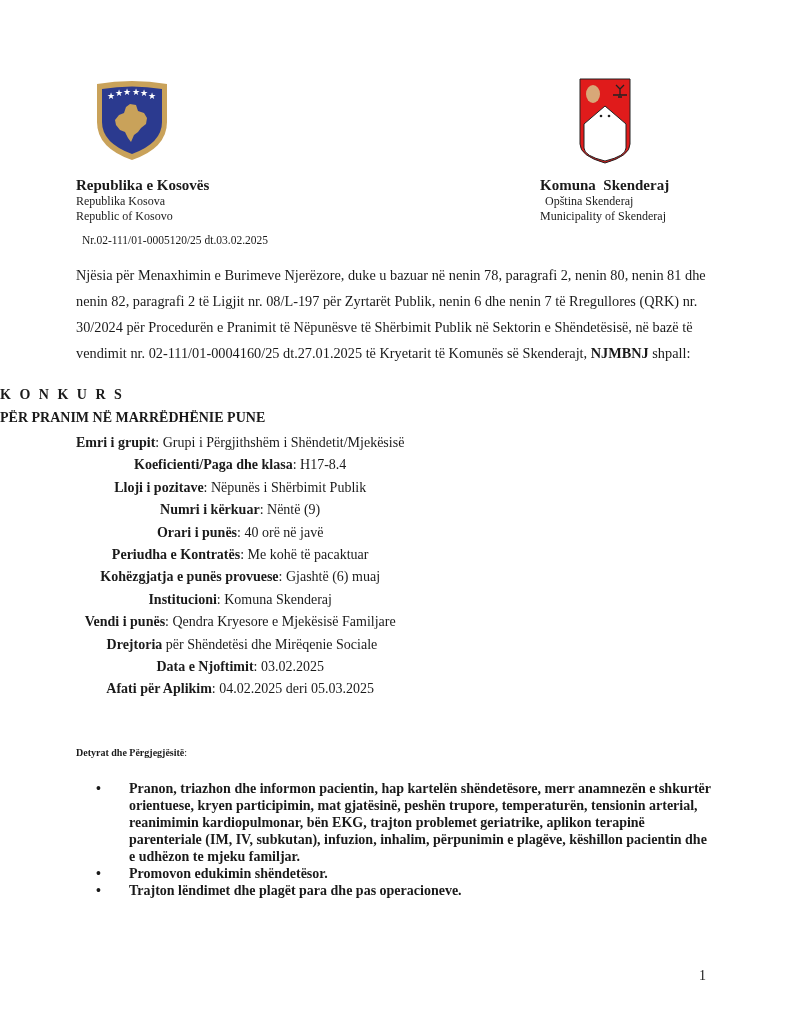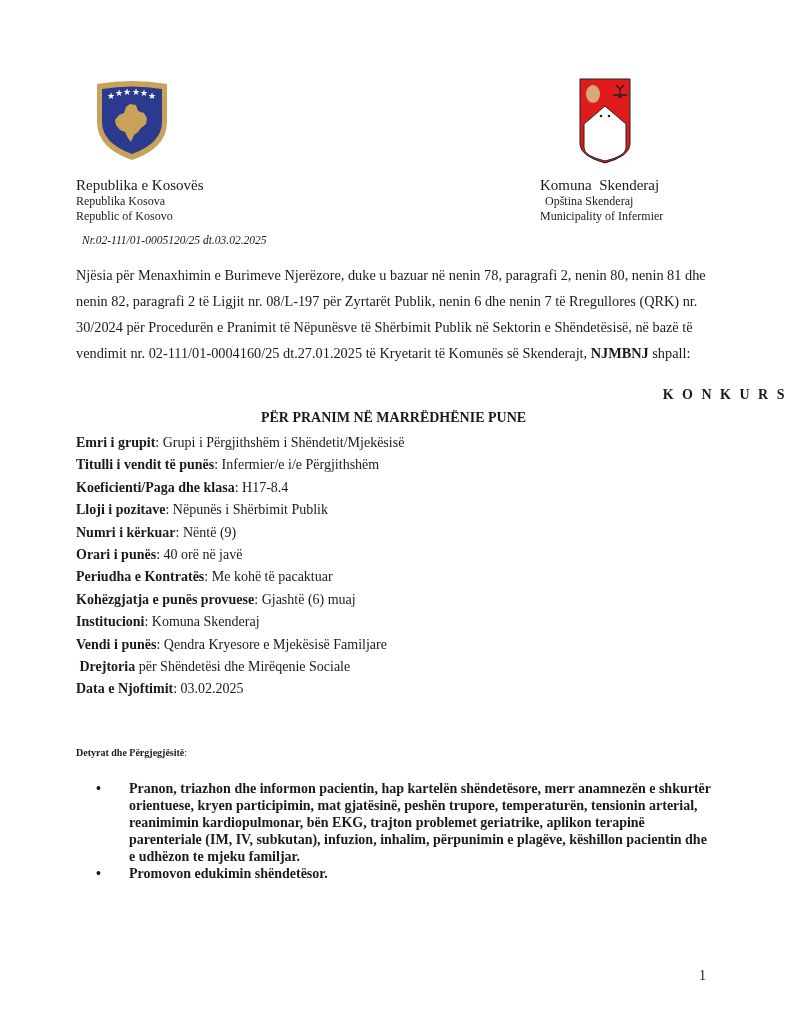--- a/index.html
+++ b/index.html
@@ -6,31 +6,31 @@
   body {
     width: 787px; height: 1024px; position: relative; overflow: hidden;
     font-family: "Liberation Serif", "DejaVu Serif", serif; color: #1a1a1a;
   }
   .abs { position: absolute; }
   .emblem-left { left: 94px; top: 80px; width: 76px; height: 82px; }
   .emblem-right { left: 579px; top: 78px; width: 52px; height: 86px; }
 
   .hdr-left { left: 76px; top: 176px; }
   .hdr-right { left: 540px; top: 176px; }
-  .hdr-title { font-weight: normal; font-size: 15px; line-height: 18px; }
+  .hdr-title { font-weight: bold; font-size: 15px; line-height: 18px; }
   .hdr-sub { font-size: 12px; line-height: 15px; }
   .hdr-right .hdr-sub.indent { padding-left: 4px; }
-  .ref { left: 82px; top: 234px; font-size: 11.5px; font-style: italic; }
+  .ref { left: 82px; top: 234px; font-size: 11.5px; }
 
   .intro { left: 76px; top: 262px; width: 640px; font-size: 14.3px; line-height: 26px; }
 
-  .title1 { left: 0; width: 787px; top: 387px; text-align: right; font-weight: bold; font-size: 14px; letter-spacing: 2.5px; }
-  .title2 { left: 0; width: 787px; top: 410px; text-align: center; font-weight: bold; font-size: 14px; }
+  .title1 { left: 0; width: 787px; top: 387px; text-align: left; font-weight: bold; font-size: 14px; letter-spacing: 2.5px; }
+  .title2 { left: 0; width: 787px; top: 410px; font-weight: bold; font-size: 14px; }
 
-  .fields { left: 76px; top: 432px; font-size: 14px; }
+  .fields { left: 76px; top: 432px; font-size: 14px; text-align: center; }
   .field { height: 22.4px; line-height: 22.4px; white-space: nowrap; }
   .field b { font-weight: bold; }
 
   .duties-title { left: 76px; top: 747px; font-size: 10px; }
   .duties { left: 94px; top: 780px; width: 620px; margin: 0; padding: 0; list-style: none; font-size: 14px; line-height: 17px; }
   .duties li { position: relative; padding-left: 35px; margin: 0; font-weight: bold; }
   .duties li::before { content: "•"; position: absolute; left: 2px; top: 0; }
 
   .page-num { left: 699px; top: 968px; font-size: 14px; }
 </style>
@@ -66,44 +66,45 @@
 
 <div class="abs hdr-left">
   <div class="hdr-title">Republika e Kosovës</div>
   <div class="hdr-sub">Republika Kosova</div>
   <div class="hdr-sub">Republic of Kosovo</div>
 </div>
 
 <div class="abs hdr-right">
   <div class="hdr-title" style="white-space:pre">Komuna  Skenderaj</div>
   <div class="hdr-sub indent" style="padding-left:5px">Opština Skenderaj</div>
-  <div class="hdr-sub">Municipality of Infermier</div>
+  <div class="hdr-sub">Municipality of Skenderaj</div>
 </div>
 
 <div class="abs ref">Nr.02-111/01-0005120/25 dt.03.02.2025</div>
 
 <div class="abs intro"><span>Njësia për Menaxhimin e Burimeve Njerëzore, duke u bazuar në nenin 78, paragrafi 2, nenin 80, nenin 81 dhe nenin 82, paragrafi 2 të Ligjit nr. 08/L-197 për Zyrtarët Publik, nenin 6 dhe nenin 7 të Rregullores (QRK) nr. 30/2024 për Procedurën e Pranimit të Nëpunësve të Shërbimit Publik në Sektorin e Shëndetësisë, në bazë të vendimit nr. 02-111/01-0004160/25 dt.27.01.2025 të Kryetarit të Komunës së Skenderajt, </span><b>NJMBNJ</b><span> shpall:</span></div>
 
 <div class="abs title1"><span id="spaced-title">K O N K U R S</span></div>
 <div class="abs title2">PËR PRANIM NË MARRËDHËNIE PUNE</div>
 
 <div class="abs fields" id="fields">
     <div class="field"><b style="white-space:pre">Emri i grupit</b><span style="white-space:pre">: </span><span>Grupi i Përgjithshëm i Shëndetit/Mjekësisë</span></div>
-    <div class="field"><b style="white-space:pre">Titulli i vendit të punës</b><span style="white-space:pre">: </span><span>Infermier/e i/e Përgjithshëm</span></div>
     <div class="field"><b style="white-space:pre">Koeficienti/Paga dhe klasa</b><span style="white-space:pre">: </span><span>H17-8.4</span></div>
     <div class="field"><b style="white-space:pre">Lloji i pozitave</b><span style="white-space:pre">: </span><span>Nëpunës i Shërbimit Publik</span></div>
     <div class="field"><b style="white-space:pre">Numri i kërkuar</b><span style="white-space:pre">: </span><span>Nëntë (9)</span></div>
     <div class="field"><b style="white-space:pre">Orari i punës</b><span style="white-space:pre">: </span><span>40 orë në javë</span></div>
     <div class="field"><b style="white-space:pre">Periudha e Kontratës</b><span style="white-space:pre">: </span><span>Me kohë të pacaktuar</span></div>
     <div class="field"><b style="white-space:pre">Kohëzgjatja e punës provuese</b><span style="white-space:pre">: </span><span>Gjashtë (6) muaj</span></div>
     <div class="field"><b style="white-space:pre">Institucioni</b><span style="white-space:pre">: </span><span>Komuna Skenderaj</span></div>
     <div class="field"><b style="white-space:pre">Vendi i punës</b><span style="white-space:pre">: </span><span>Qendra Kryesore e Mjekësisë Familjare</span></div>
     <div class="field"><b style="white-space:pre"> Drejtoria</b><span style="white-space:pre"> </span><span>për Shëndetësi dhe Mirëqenie Sociale</span></div>
     <div class="field"><b style="white-space:pre">Data e Njoftimit</b><span style="white-space:pre">: </span><span>03.02.2025</span></div>
+    <div class="field"><b style="white-space:pre">Afati për Aplikim</b><span style="white-space:pre">: </span><span>04.02.2025 deri 05.03.2025</span></div>
   </div>
 
 <div class="abs duties-title"><b>Detyrat dhe Përgjegjësitë</b><span>:</span></div>
 <ul class="abs duties" id="duties">
     <li>Pranon, triazhon dhe informon pacientin, hap kartelën shëndetësore, merr anamnezën e shkurtër orientuese, kryen participimin, mat gjatësinë, peshën trupore, temperaturën, tensionin arterial, reanimimin kardiopulmonar, bën EKG, trajton problemet geriatrike, aplikon terapinë parenteriale (IM, IV, subkutan), infuzion, inhalim, përpunimin e plagëve, këshillon pacientin dhe e udhëzon te mjeku familjar.</li>
     <li>Promovon edukimin shëndetësor.</li>
+    <li>Trajton lëndimet dhe plagët para dhe pas operacioneve.</li>
   </ul>
 
 <div class="abs page-num">1</div>
 
 </body></html>

